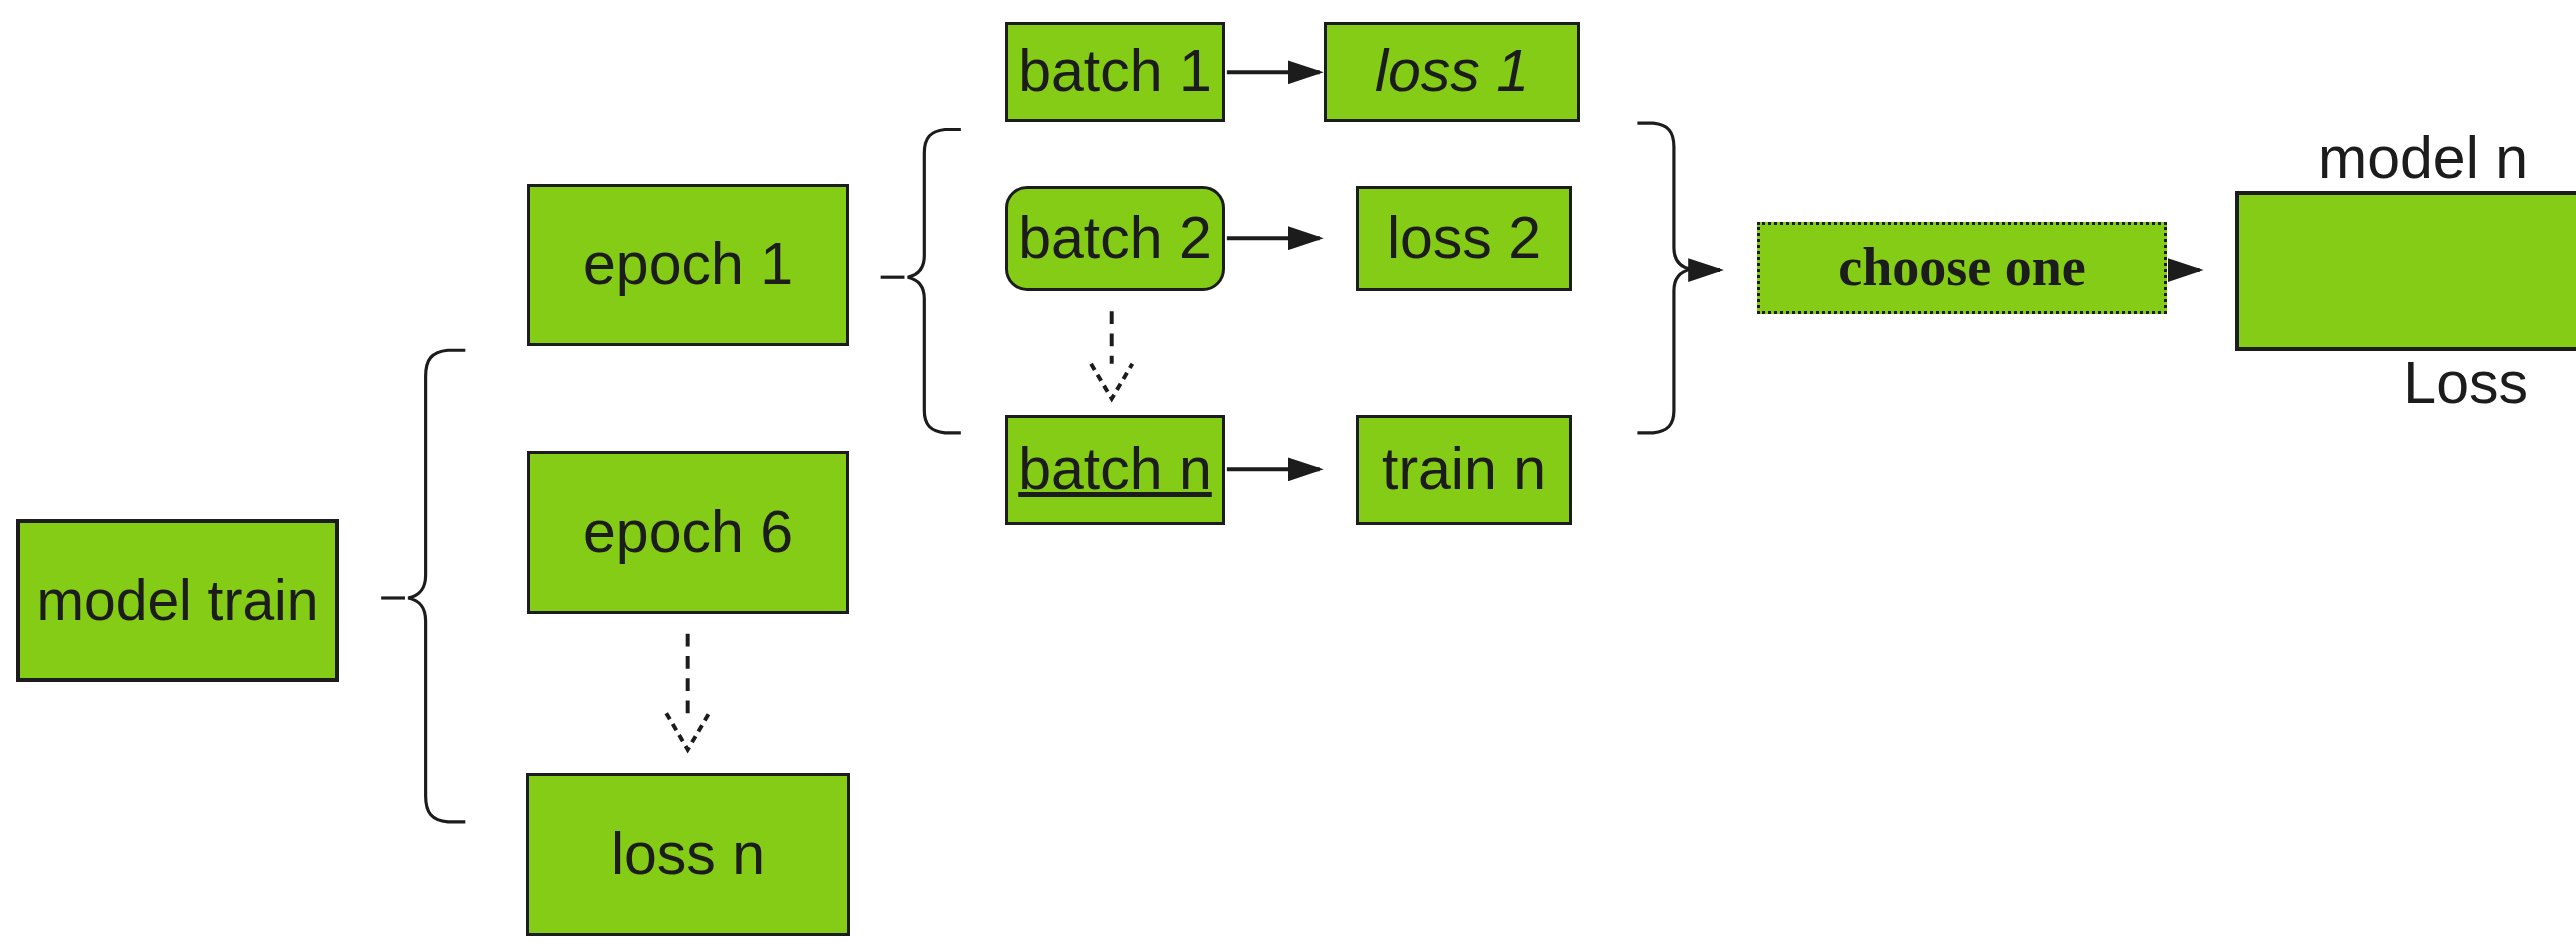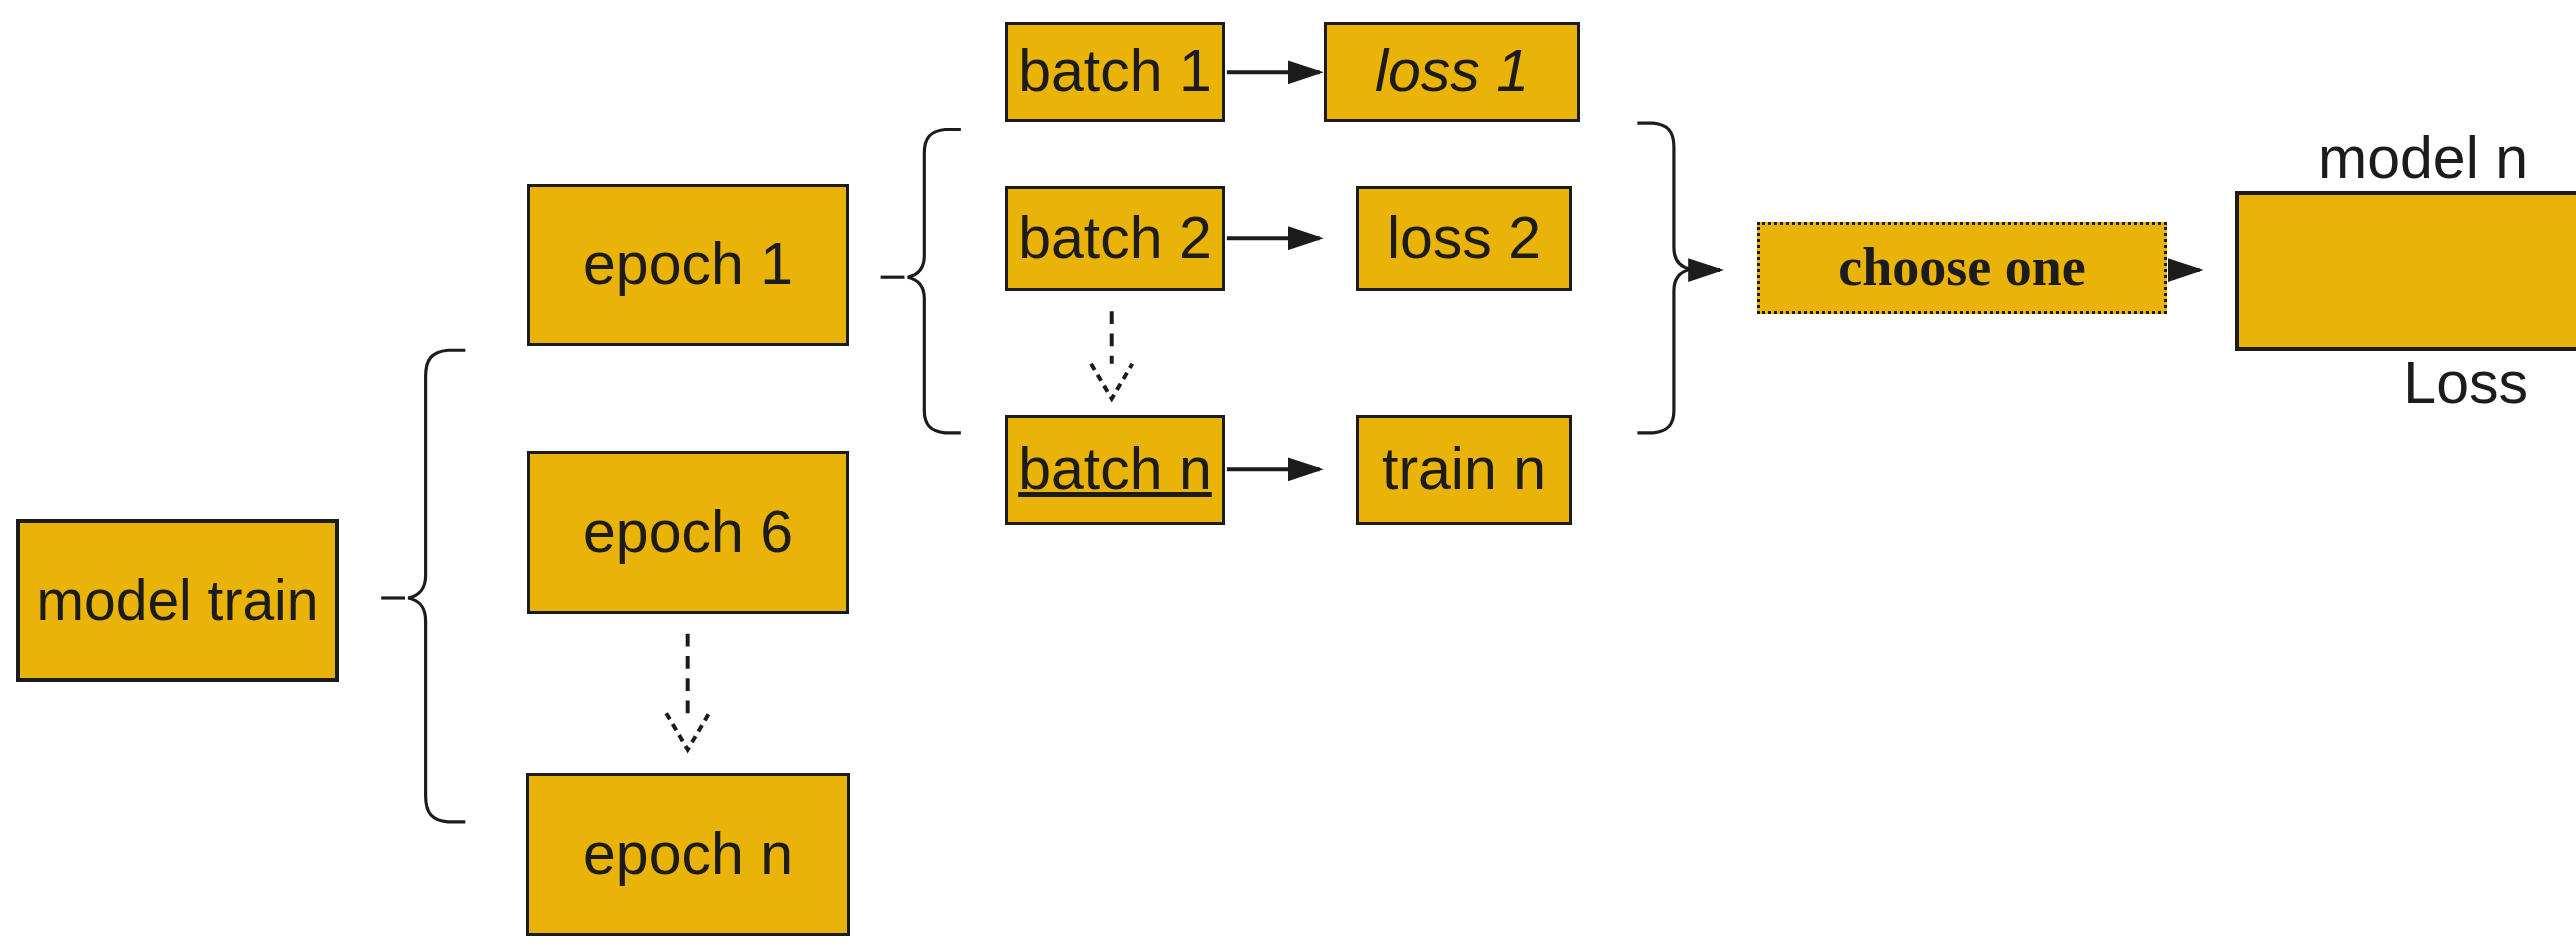--- a/index.html
+++ b/index.html
@@ -8,21 +8,21 @@
     width:2576px;height:953px;
     background:#ffffff;
     font-family:"Liberation Sans", sans-serif;
     color:#1c1c1c;
     overflow:hidden;
   }
   .node{
     position:absolute;
     display:flex;align-items:center;justify-content:center;
     text-align:right;
-    background:#eab308;
+    background:#84cc16;
     border:3.2px solid #1c1c1c;
     box-sizing:border-box;
     font-size:59px;
     line-height:1.25;
     white-space:pre;
   }
   .node.thick{border-width:4px;}
   .node.dotted{
     border:3.2px dotted #1c1c1c;
     font-family:"Liberation Serif", serif;
@@ -86,27 +86,27 @@
       <path class="stroke" stroke-width="5" stroke-dasharray="9 7" d="M 1374 458 L 1400 502 L 1426 458"></path>
     </g>
   </svg>
 
   <div class="node thick" style="left:16px;top:519px;width:323px;height:163px;font-size:57px;">model train</div>
 
   <div class="node" style="left:527px;top:184px;width:322px;height:162px;">epoch 1</div>
 
   <div class="node" style="left:527px;top:451px;width:322px;height:163px;">epoch 6</div>
 
-  <div class="node" style="left:526px;top:773px;width:324px;height:163px;">epoch n</div>
+  <div class="node" style="left:526px;top:773px;width:324px;height:163px;">loss n</div>
 
   <div class="node" style="left:1005px;top:22px;width:220px;height:100px;">batch 1</div>
 
   <div class="node" style="left:1324px;top:22px;width:256px;height:100px;font-style:italic;">loss 1</div>
 
-  <div class="node" style="left:1005px;top:186px;width:220px;height:105px;">batch 2</div>
+  <div class="node" style="left:1005px;top:186px;width:220px;height:105px;border-radius:22px;">batch 2</div>
 
   <div class="node" style="left:1356px;top:186px;width:216px;height:105px;">loss 2</div>
 
   <div class="node" style="left:1005px;top:415px;width:220px;height:110px;text-decoration:underline;">batch n</div>
 
   <div class="node" style="left:1356px;top:415px;width:216px;height:110px;">train n</div>
 
   <div class="node dotted" style="left:1757px;top:222px;width:410px;height:92px;">choose one</div>
 
   <div class="node thick" style="left:2235px;top:191px;width:376px;height:160px;line-height:75px;">

